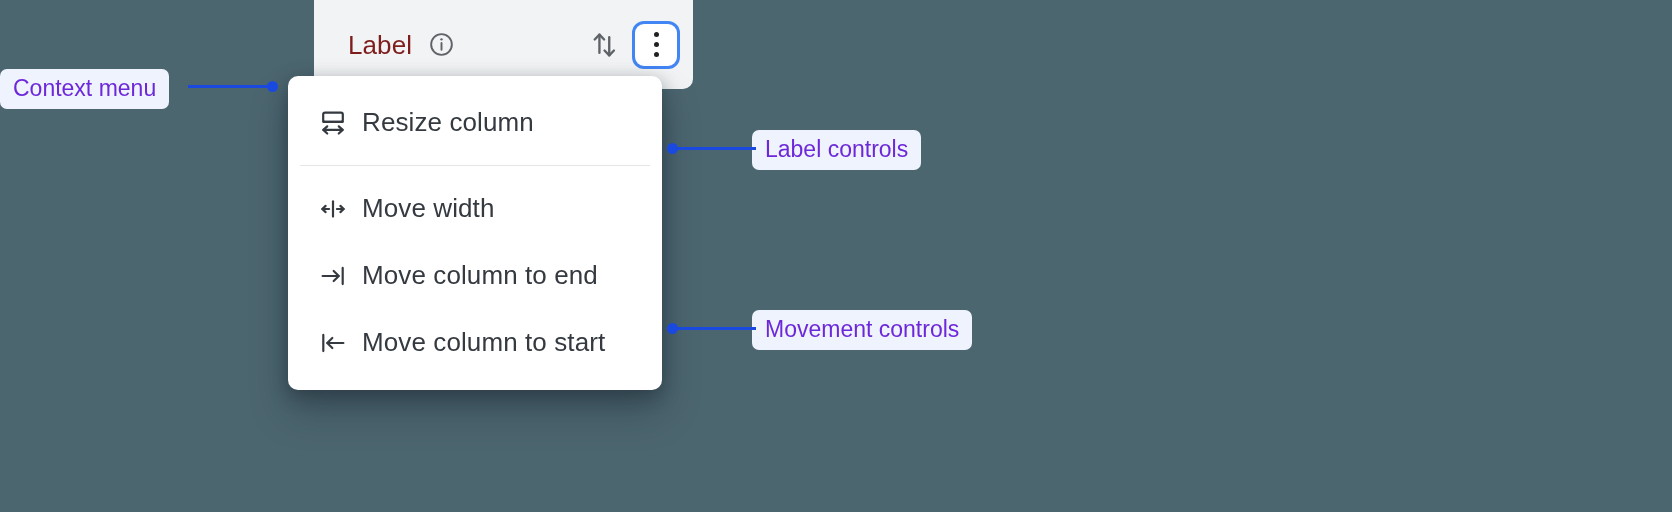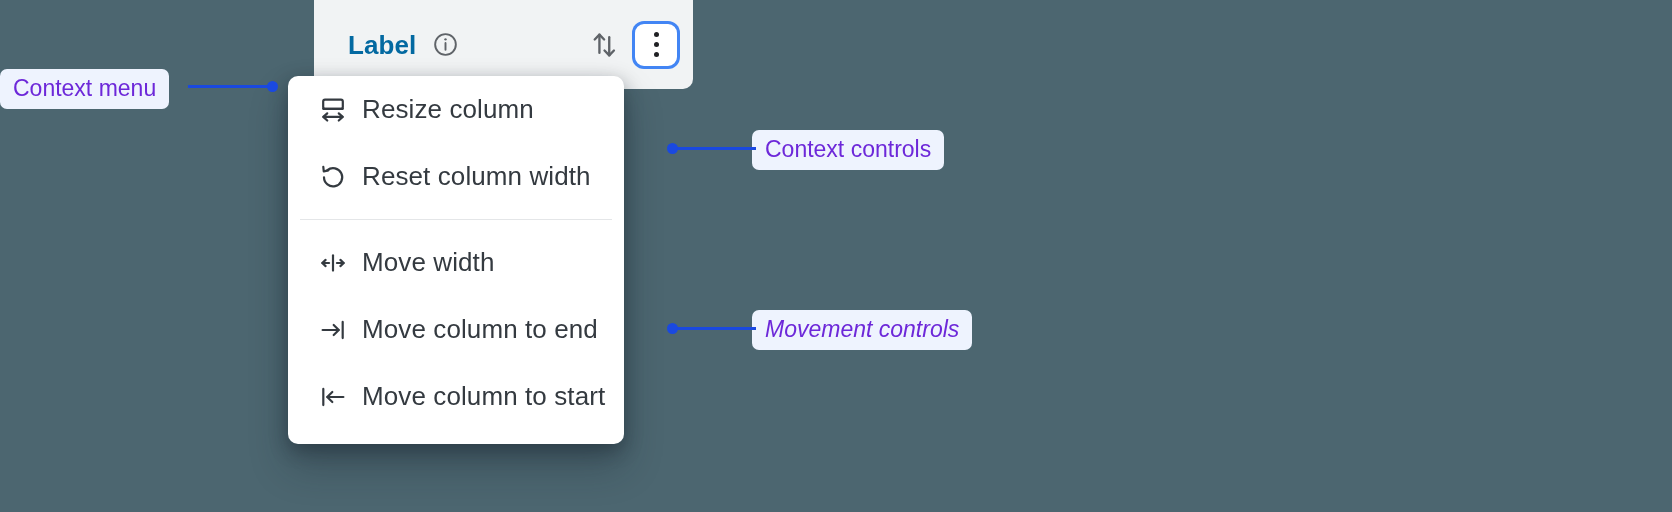--- a/index.html
+++ b/index.html
@@ -24,22 +24,22 @@
     height: 89px;
     background: #f1f3f4;
     border-radius: 0 0 10px 10px;
     box-sizing: border-box;
     display: flex;
     align-items: center;
     padding: 0 16px 0 34px;
   }
   #column-header .hdr-title {
     font-size: 26px;
-    font-weight: 700;
-    color: #0369a1;
+    font-weight: 400;
+    color: #7f1d1d;
     letter-spacing: .1px;
     line-height: 1;
   }
   .info-icon {
     margin-left: 16px;
     width: 27px;
     height: 27px;
     display: inline-flex;
     align-items: center;
     justify-content: center;
@@ -74,24 +74,24 @@
     height: 5px;
     border-radius: 50%;
     background: #202124;
   }
 
   
   #context-menu {
     position: absolute;
     left: 288px;
     top: 76px;
-    width: 336px;
+    width: 374px;
     background: #ffffff;
     border-radius: 10px;
-    padding: 0 0 14px 0;
+    padding: 13px 0 14px 0;
     box-shadow: 0 6px 18px rgba(20,30,40,.38), 0 22px 38px rgba(20,30,40,.30);
     box-sizing: border-box;
   }
   .menu-item {
     display: flex;
     align-items: center;
     height: 67px;
     padding: 0 20px 0 28px;
     box-sizing: border-box;
     cursor: pointer;
@@ -143,21 +143,21 @@
   }
 
   #callout-context-menu { left: 0px;   top: 69px;  }
   #line-context-menu    { left: 188px; top: 85px;  width: 84px; }
   #dot-context-menu     { left: 267px; top: 81px;  }
 
   #callout-resize       { left: 752px; top: 130px; }
   #line-resize          { left: 672px; top: 147px; width: 84px; }
   #dot-resize           { left: 667px; top: 143px; }
 
-  #callout-movement     { left: 752px; top: 310px; font-style: italic; }
+  #callout-movement     { left: 752px; top: 310px; }
   #line-movement        { left: 672px; top: 327px; width: 84px; }
   #dot-movement         { left: 667px; top: 323px; }
 </style>
 </head>
 <body>
 
 <div id="column-header">
   <span class="hdr-title">Label</span>
 
   <span class="info-icon">
@@ -194,29 +194,20 @@
         <rect x="4.5" y="4" width="17" height="8" rx="1.6"></rect>
         <line x1="4.5" y1="12" x2="21.5" y2="12"></line>
         <line x1="4.8" y1="19" x2="21.2" y2="19"></line>
         <polyline points="8,15.9 4.6,19 8,22.1"></polyline>
         <polyline points="18,15.9 21.4,19 18,22.1"></polyline>
       </svg>
     </span>
     <span class="mi-label">Resize column</span>
   </div>
 
-  <div class="menu-item">
-    <span class="mi-icon">
-      <svg width="30" height="30" viewBox="0 0 26 26" fill="none" stroke="#343a40" stroke-width="1.9" stroke-linecap="round" stroke-linejoin="round">
-        <path d="M5.2 13.2a7.9 7.9 0 1 0 2.9 -6.1"></path>
-        <polyline points="4.6,4.2 5.0,8.1 9.0,7.2"></polyline>
-      </svg>
-    </span>
-    <span class="mi-label">Reset column width</span>
-  </div>
 
   <div class="menu-divider"></div>
 
   <div class="menu-item">
     <span class="mi-icon">
       <svg width="30" height="30" viewBox="0 0 26 26" fill="none" stroke="#343a40" stroke-width="1.9" stroke-linecap="round" stroke-linejoin="round">
         <line x1="13" y1="6.4" x2="13" y2="19.6"></line>
         <line x1="3.9" y1="13" x2="9.6" y2="13"></line>
         <polyline points="6.6,10.3 3.7,13 6.6,15.7"></polyline>
         <line x1="16.4" y1="13" x2="22.1" y2="13"></line>
@@ -247,19 +238,19 @@
     </span>
     <span class="mi-label">Move column to start</span>
   </div>
 
 </div>
 
 <div class="callout" id="callout-context-menu">Context menu</div>
 <div class="leader-line" id="line-context-menu"></div>
 <div class="leader-dot" id="dot-context-menu"></div>
 
-<div class="callout" id="callout-resize">Context controls</div>
+<div class="callout" id="callout-resize">Label controls</div>
 <div class="leader-line" id="line-resize"></div>
 <div class="leader-dot" id="dot-resize"></div>
 
 <div class="callout" id="callout-movement">Movement controls</div>
 <div class="leader-line" id="line-movement"></div>
 <div class="leader-dot" id="dot-movement"></div>
 
 </body></html>

